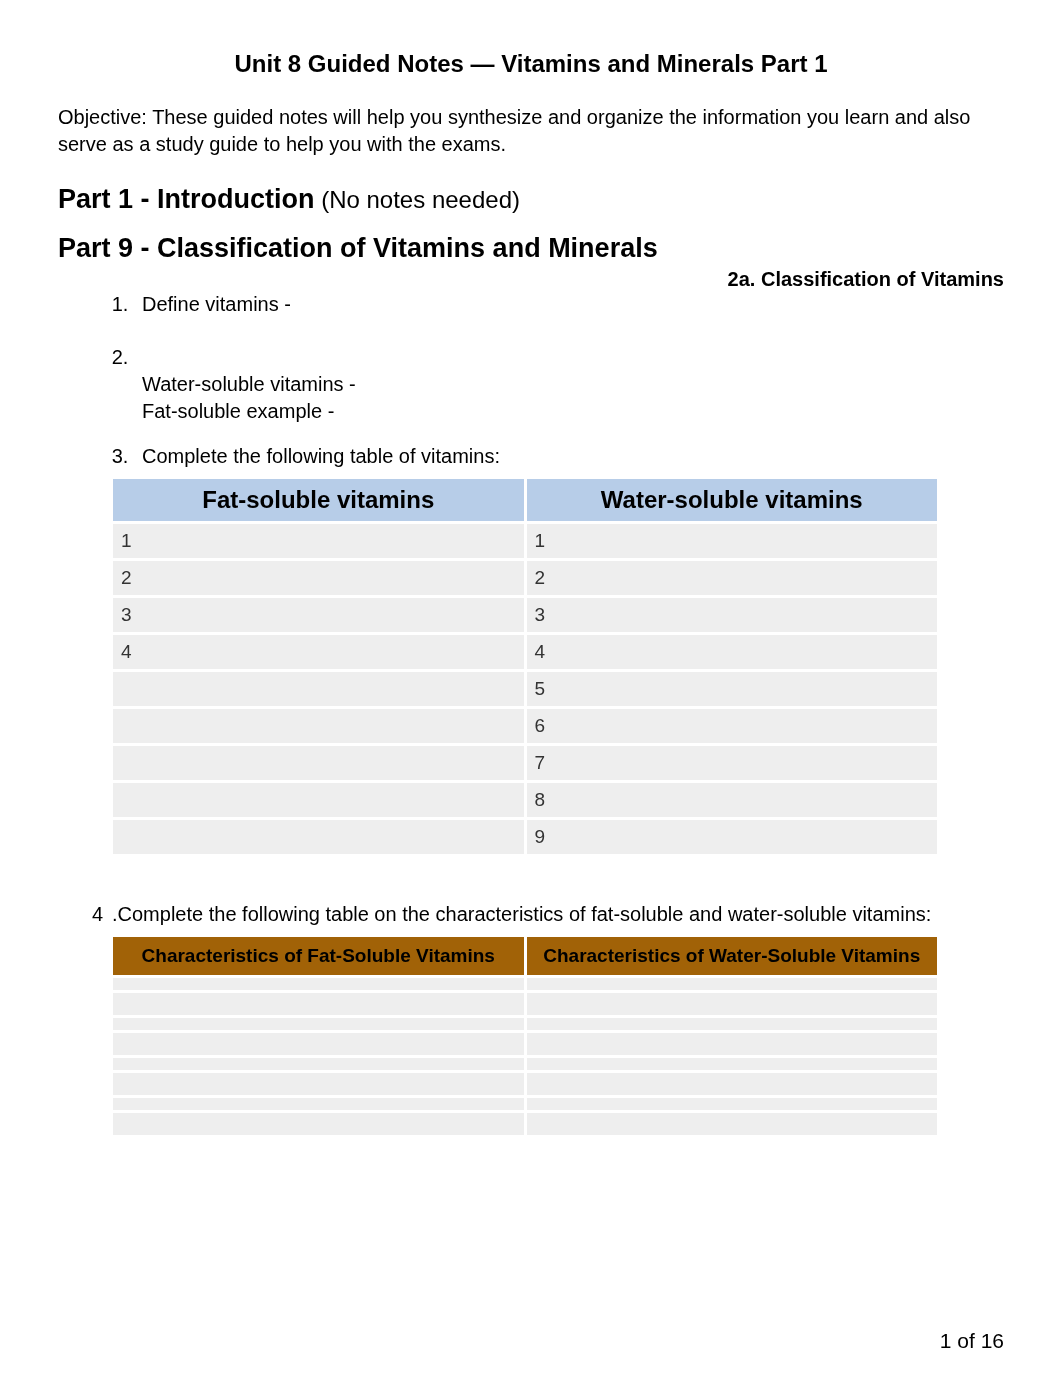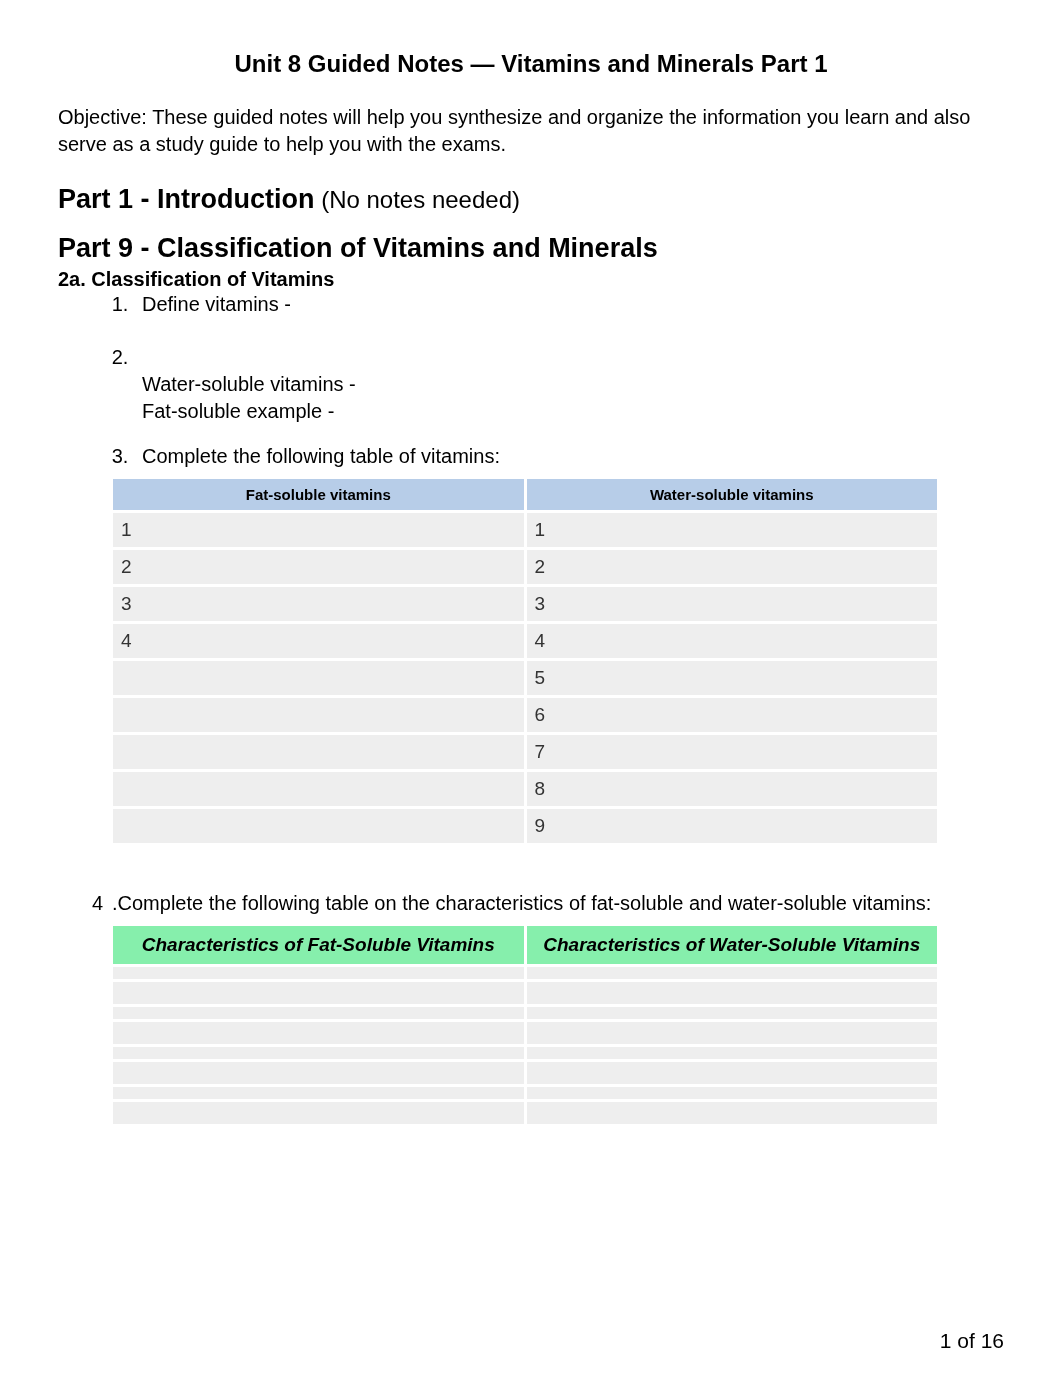--- a/index.html
+++ b/index.html
@@ -31,20 +31,21 @@
     line-height: 1.3;
   }
   .part-heading .note {
     font-weight: normal;
     font-size: 24px;
   }
   .sub-heading {
     font-weight: bold;
     font-size: 20px;
     margin-top: 2px;
+    text-align: right;
   }
   ol.main-list {
     list-style: decimal;
     padding-left: 76px;
     font-size: 20px;
     line-height: 1.35;
   }
   ol.main-list > li {
     padding-left: 8px;
     margin-bottom: 6px;
@@ -59,49 +60,48 @@
   table.vit-table {
     border-collapse: separate;
     border-spacing: 3px 3px;
     width: 830px;
     margin-left: 52px;
     margin-top: 4px;
   }
   table.vit-table th {
     background: #b7cde8;
     font-weight: bold;
-    font-size: 15px;
+    font-size: 24px;
     text-align: center;
     padding: 7px 4px;
     color: #000;
   }
   table.vit-table td {
     background: #eeeeee;
     font-size: 19px;
     padding: 5px 8px;
     height: 34px;
     vertical-align: middle;
     color: #333;
   }
   table.char-table {
     border-collapse: separate;
     border-spacing: 3px 3px;
     width: 830px;
     margin-left: 52px;
     margin-top: 6px;
   }
   table.char-table th {
-    background: #86efac;
+    background: #a16207;
     font-weight: bold;
     font-size: 19px;
     text-align: center;
     padding: 7px 10px;
     color: #000;
     line-height: 1.25;
-    font-style: italic;
   }
   table.char-table td {
     background: #eeeeee;
     height: 22px;
   }
   table.char-table tr.short td { height: 12px; }
   .page-num {
     position: absolute;
     bottom: 24px;
     right: 58px;

